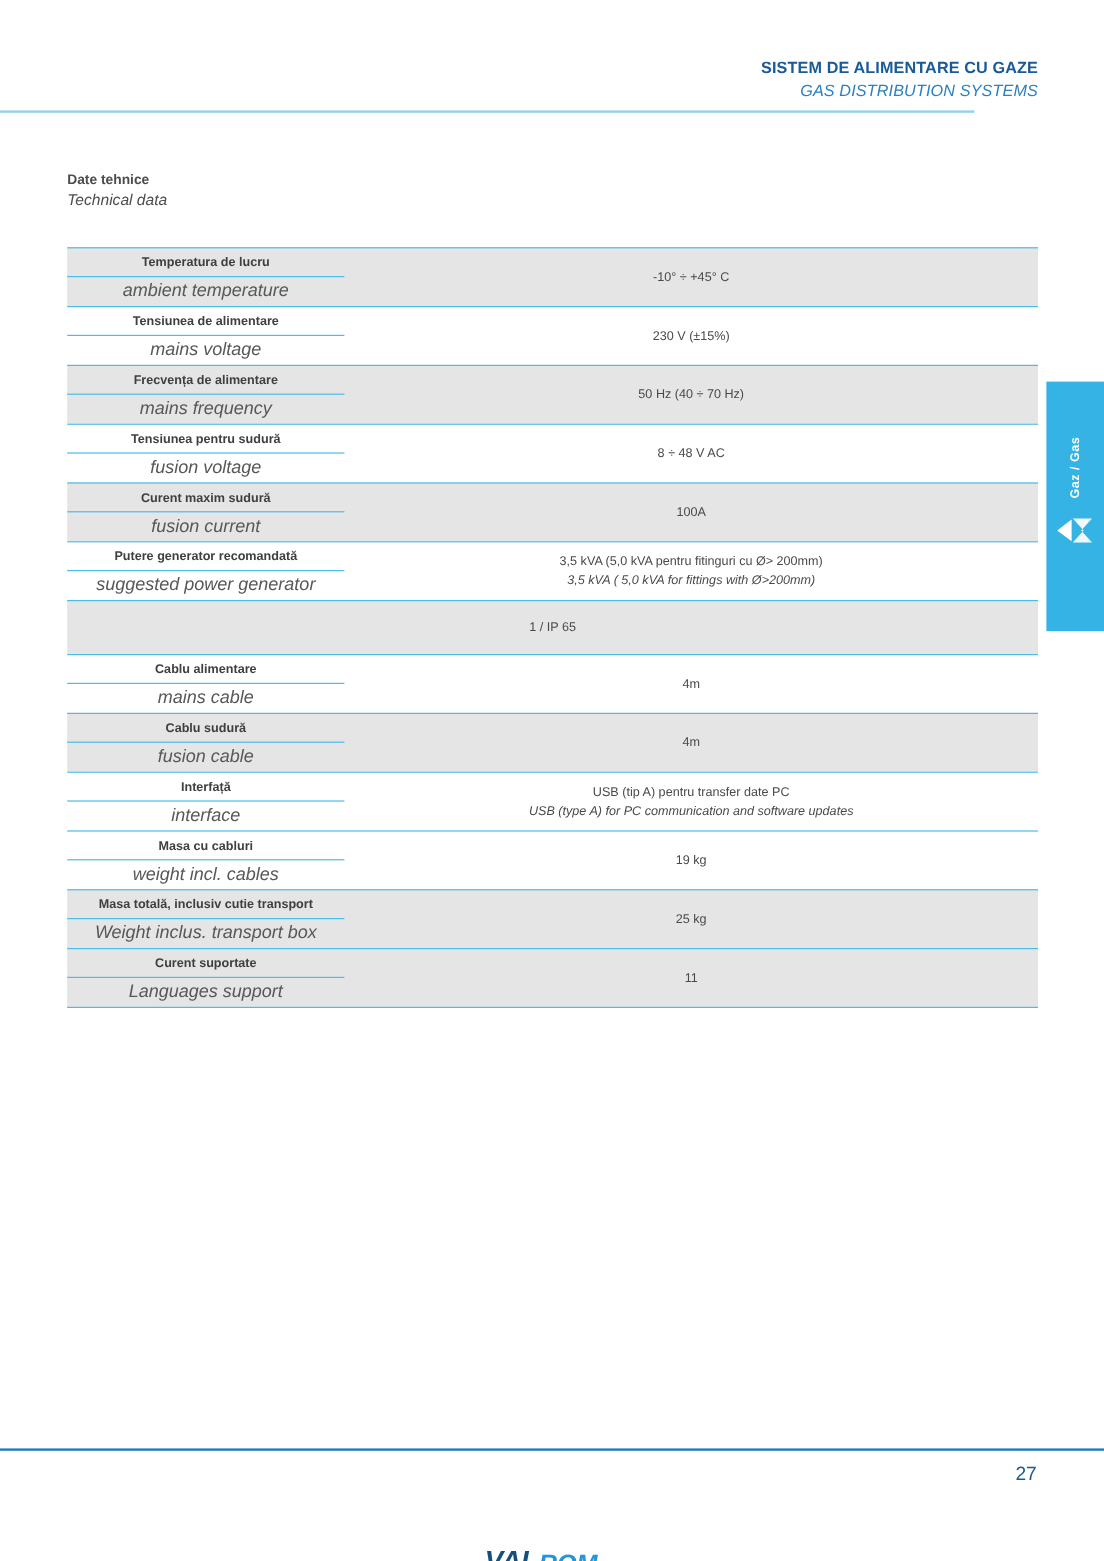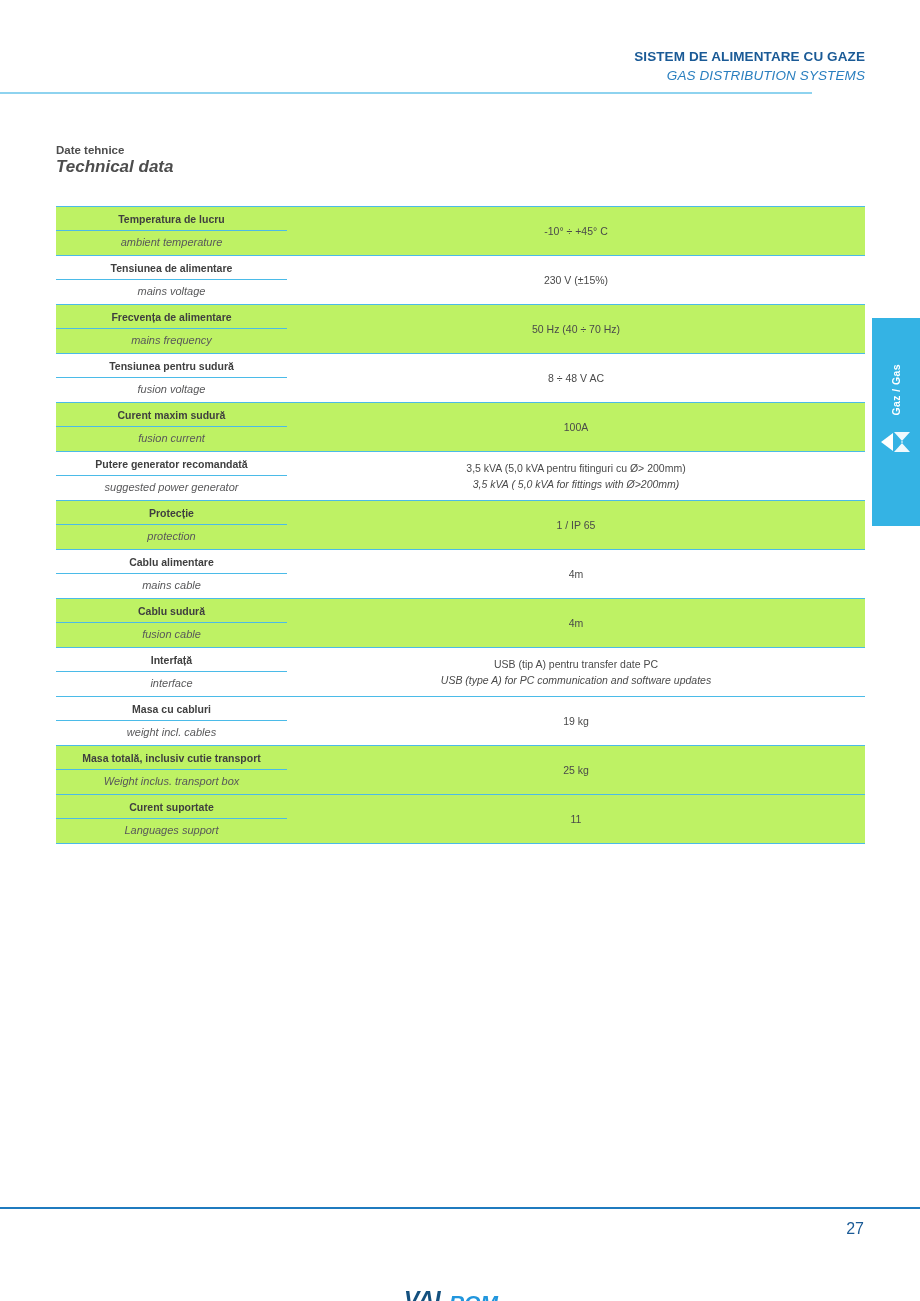--- a/index.html
+++ b/index.html
@@ -57,46 +57,45 @@
     top: 126px;
     margin-top: 16px;
   }
   .section-title-ro {
     font-size: 11.5px;
     font-weight: bold;
     color: #4d4d4d;
     line-height: 16px;
   }
   .section-title-en {
-    font-size: 17px;
+    font-size: 13px;
     font-style: italic;
     color: #4d4d4d;
     line-height: 17px;
-    font-weight: bold;
   }
 
   
   .spec-table {
     position: absolute;
     left: 56px;
     top: 206px;
     width: 809px;
   }
 
   .spec-row {
     position: relative;
     display: flex;
     align-items: stretch;
     border-top: 1.5px solid #4bbbe8;
     min-height: 45px;
   }
   .spec-row:last-child {
     border-bottom: 1.5px solid #4bbbe8;
   }
-  .spec-row.shaded { background: #bef264; }
+  .spec-row.shaded { background: #e5e5e5; }
   .spec-row.plain  { background: #ffffff; }
 
   .spec-label {
     width: 231px;
     flex: 0 0 231px;
     padding: 0 0 0 0;
     display: flex;
     flex-direction: column;
     justify-content: center;
   }
@@ -104,21 +103,21 @@
     text-align: center;
     font-size: 10.5px;
     font-weight: bold;
     color: #3f3f3f;
     padding: 6px 0 4px 0;
     border-bottom: 1.3px solid #4bbbe8;
     line-height: 13px;
   }
   .label-en {
     text-align: center;
-    font-size: 11px;
+    font-size: 15px;
     font-style: italic;
     color: #58585a;
     padding: 5px 0 6px 0;
     line-height: 13px;
   }
 
   .spec-value {
     flex: 1 1 auto;
     display: flex;
     flex-direction: column;
@@ -258,24 +257,20 @@
         <div class="spec-label">
           <div class="label-ro">Putere generator recomandată</div>
           <div class="label-en">suggested power generator</div>
         </div>
         <div class="spec-value">
           <div class="value-ro">3,5 kVA (5,0 kVA pentru fitinguri cu Ø&gt; 200mm)</div>
           <div class="value-en">3,5 kVA ( 5,0 kVA for fittings with Ø&gt;200mm)</div>
         </div>
       </div>
       <div class="spec-row shaded">
-        <div class="spec-label">
-          <div class="label-ro">Protecție</div>
-          <div class="label-en">protection</div>
-        </div>
         <div class="spec-value">
           <div class="value-ro">1 / IP 65</div>
         </div>
       </div>
       <div class="spec-row plain">
         <div class="spec-label">
           <div class="label-ro">Cablu alimentare</div>
           <div class="label-en">mains cable</div>
         </div>
         <div class="spec-value">

